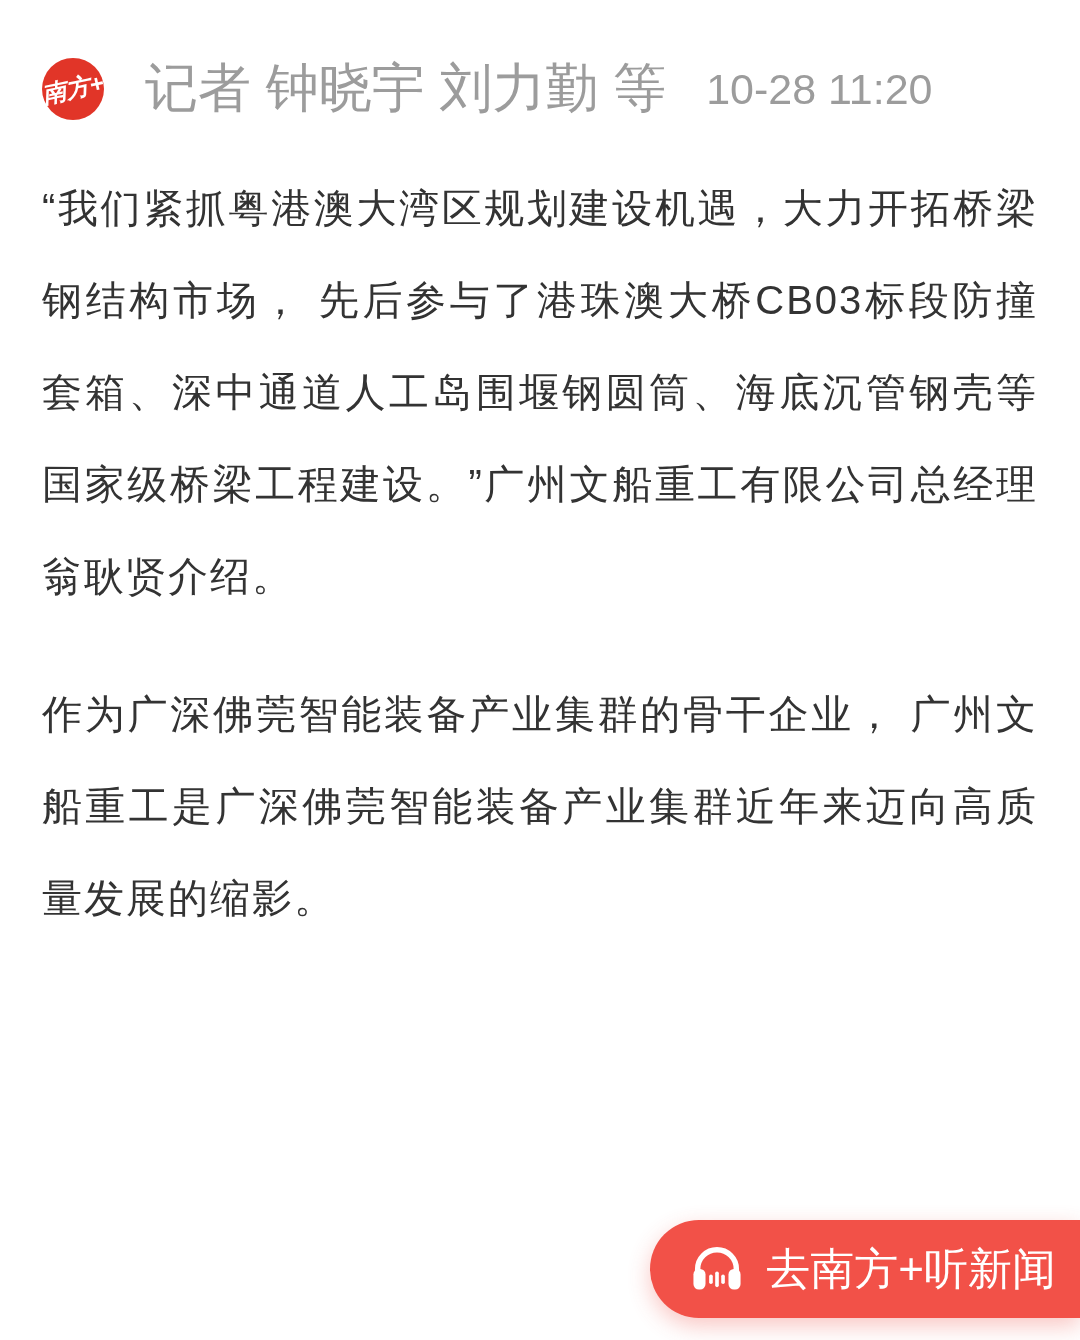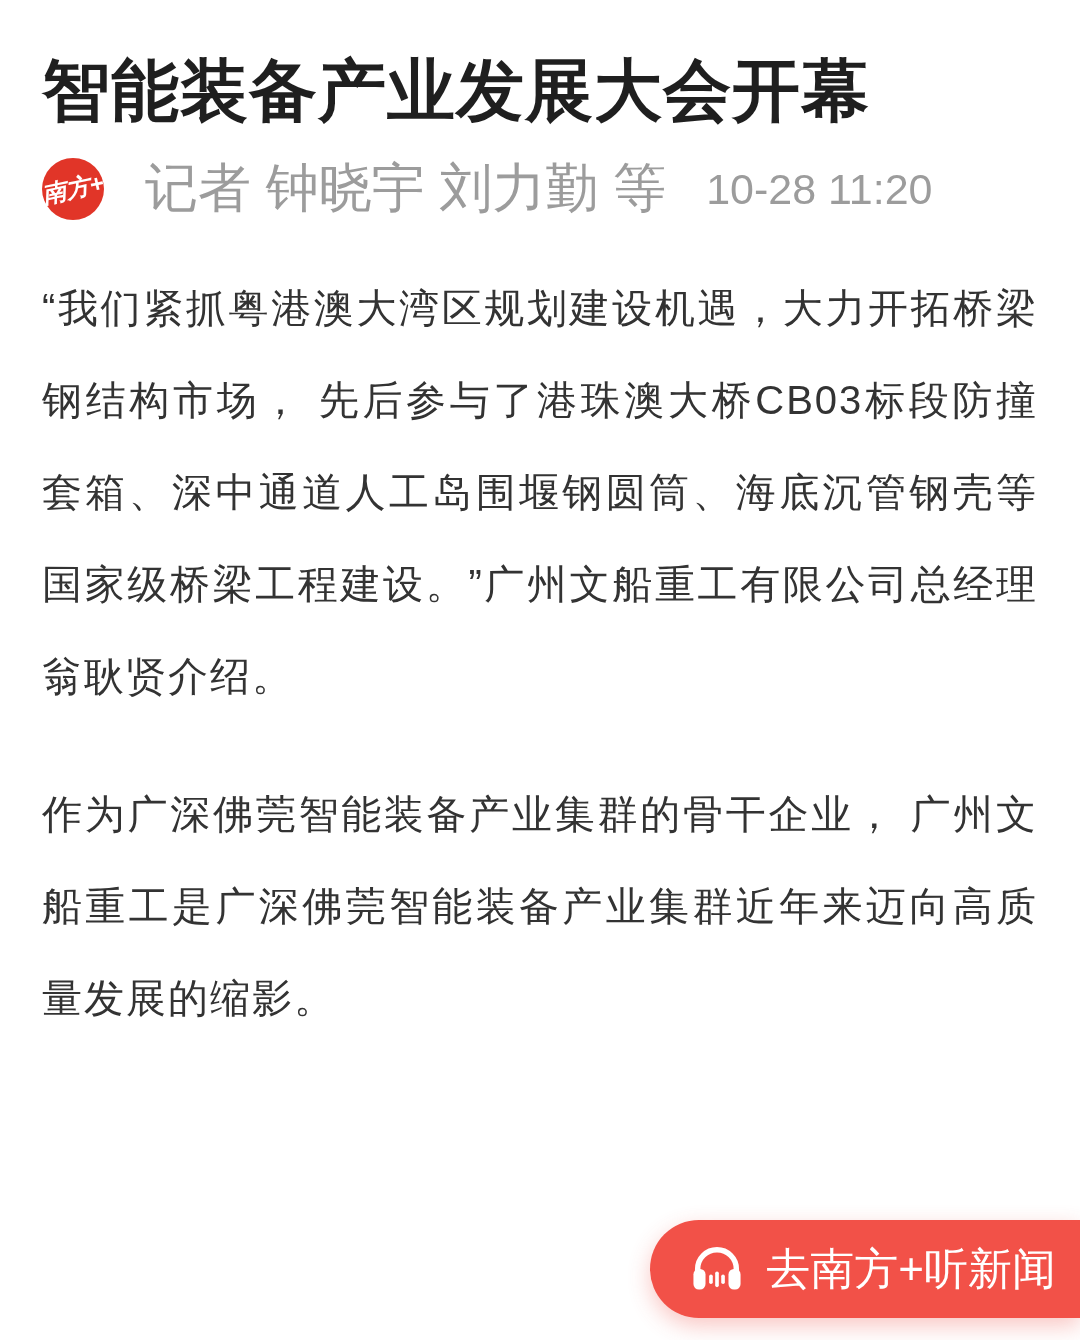--- a/index.html
+++ b/index.html
@@ -117,21 +117,20 @@
     white-space: nowrap;
     line-height: 1;
   }
 </style>
 </head>
 <body style="--page-bg: #ffffff; --title: #1f1f1f; --body-text: #333333; --byline-gray: #9c9c9c; --logo-red: #e13528; --accent-red: #f25148; --button-text: #ffffff;">
 
 <div class="page">
 
   <h1 class="title">
-    <span class="tline">智能装备产业发展大会开幕</span>
   </h1>
 
   <div class="byline">
     <div class="logo">
       <span>南方+</span>
     </div>
     <span class="authors">记者 钟晓宇 刘力勤 等</span>
     <span class="timestamp">10-28 11:20</span>
   </div>
 

